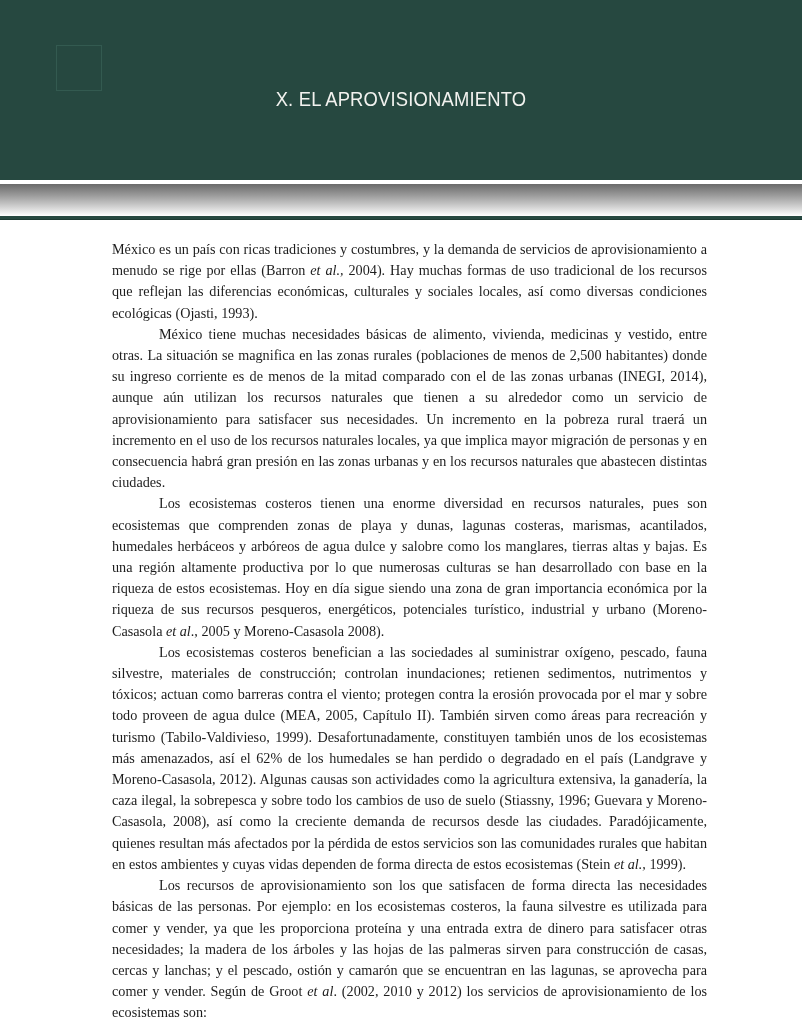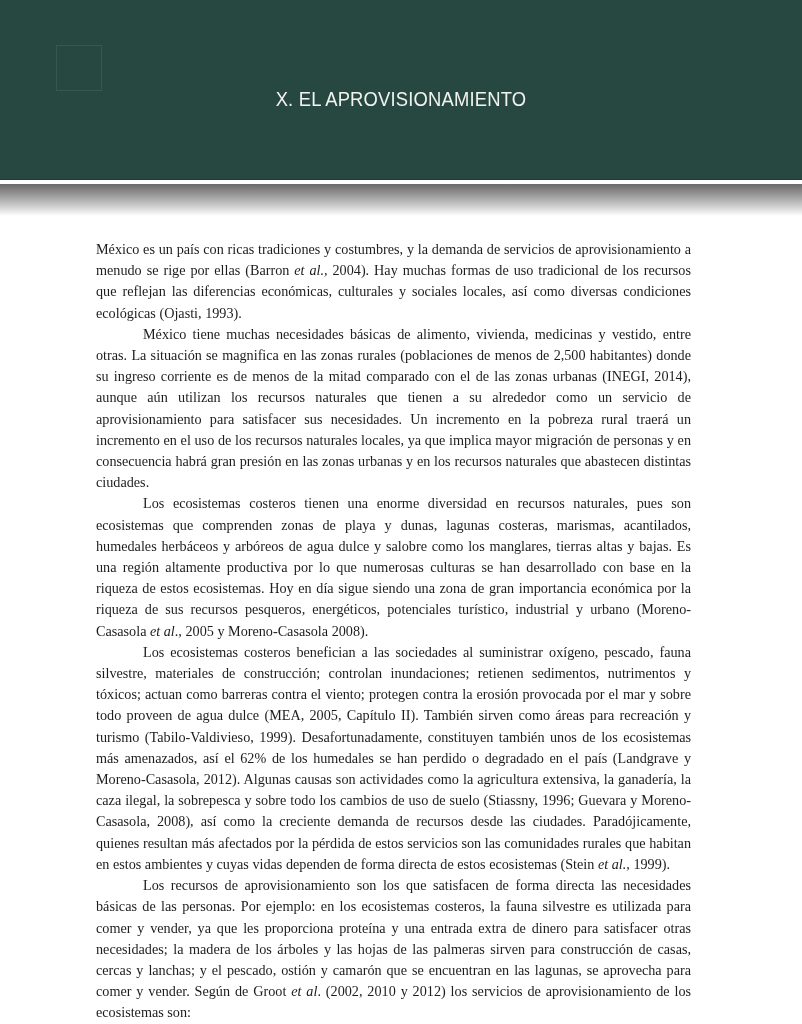--- a/index.html
+++ b/index.html
@@ -13,21 +13,21 @@
       position: relative;
       overflow: hidden;
       font-family: "Liberation Serif", serif;
       color: #1a1a1a;
     }
     .header {
       position: absolute;
       left: 0;
       top: 0;
       width: 802px;
-      height: 180px;
+      height: 220px;
       background: #264840;
       border-bottom: 1px solid #1d3a33;
       box-sizing: border-box;
     }
     .header-box {
       position: absolute;
       left: 56px;
       top: 45px;
       width: 46px;
       height: 46px;
@@ -81,21 +81,21 @@
     .shadow-band {
       position: absolute;
       left: 0;
       top: 184px;
       width: 802px;
       height: 32px;
       background: linear-gradient(to bottom, #6a6a6a 0%, #9a9a9a 35%, #cfcfcf 70%, #ffffff 100%);
     }
     .content {
       position: absolute;
-      left: 96px;
+      left: 112px;
       top: 239px;
       width: 595px;
       font-family: "Liberation Serif", serif;
       font-size: 14.2px;
       line-height: 21.2px;
       color: #1c1c1c;
       text-align: justify;
     }
     .content p {
       margin: 0;

